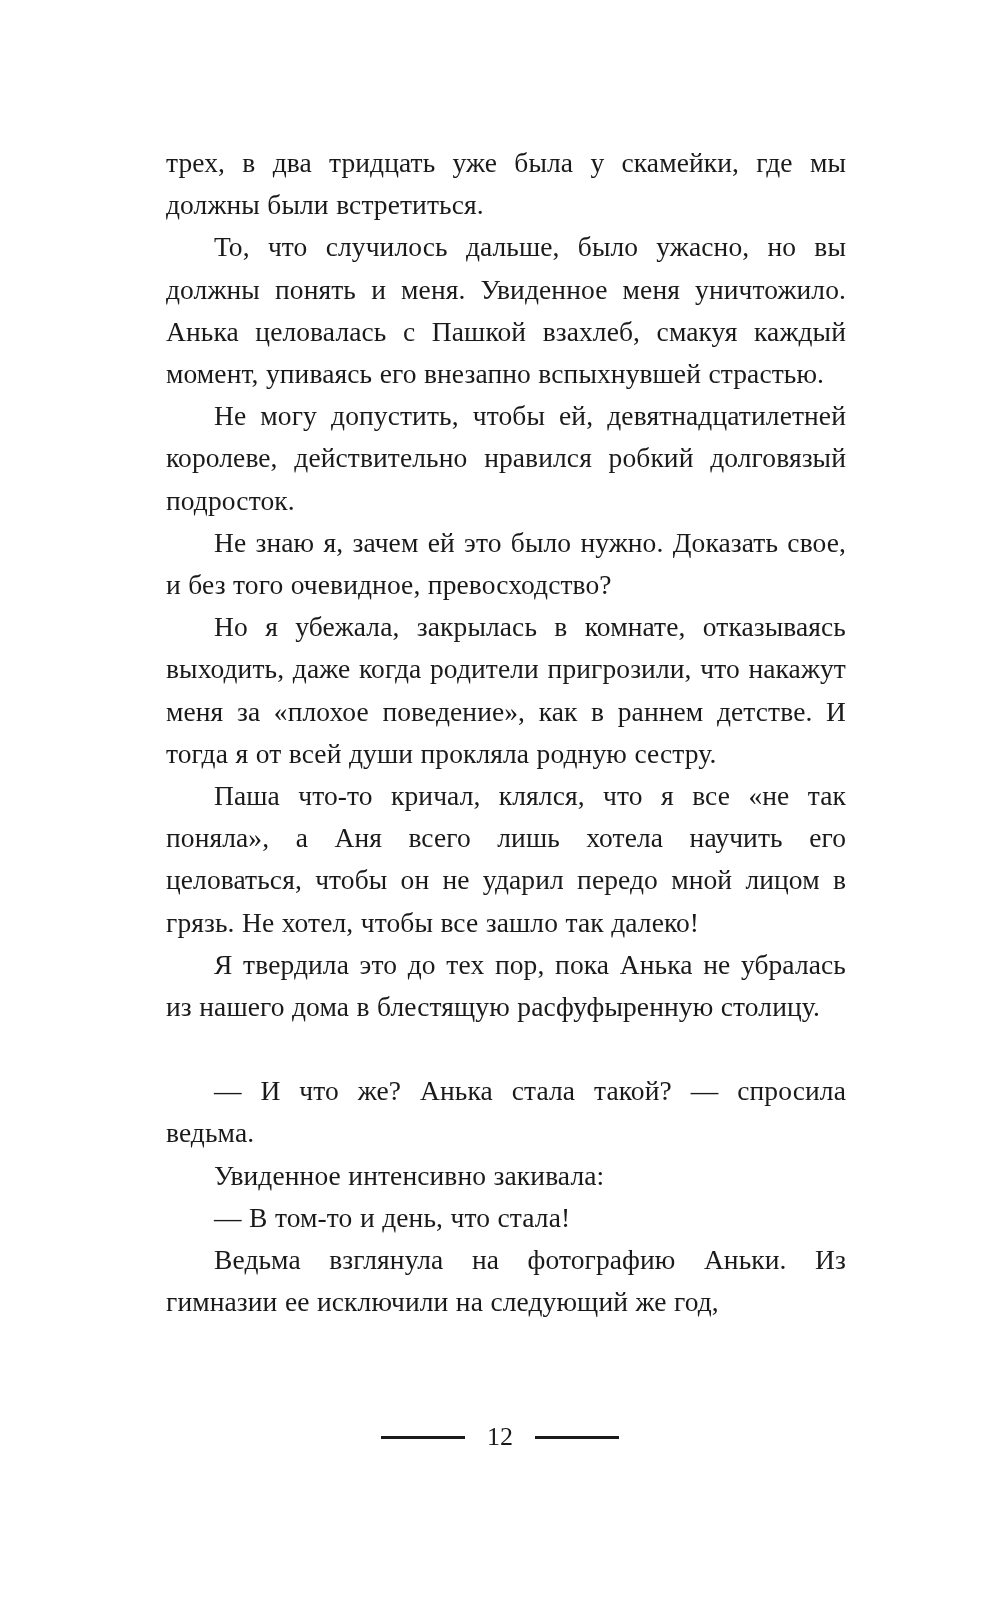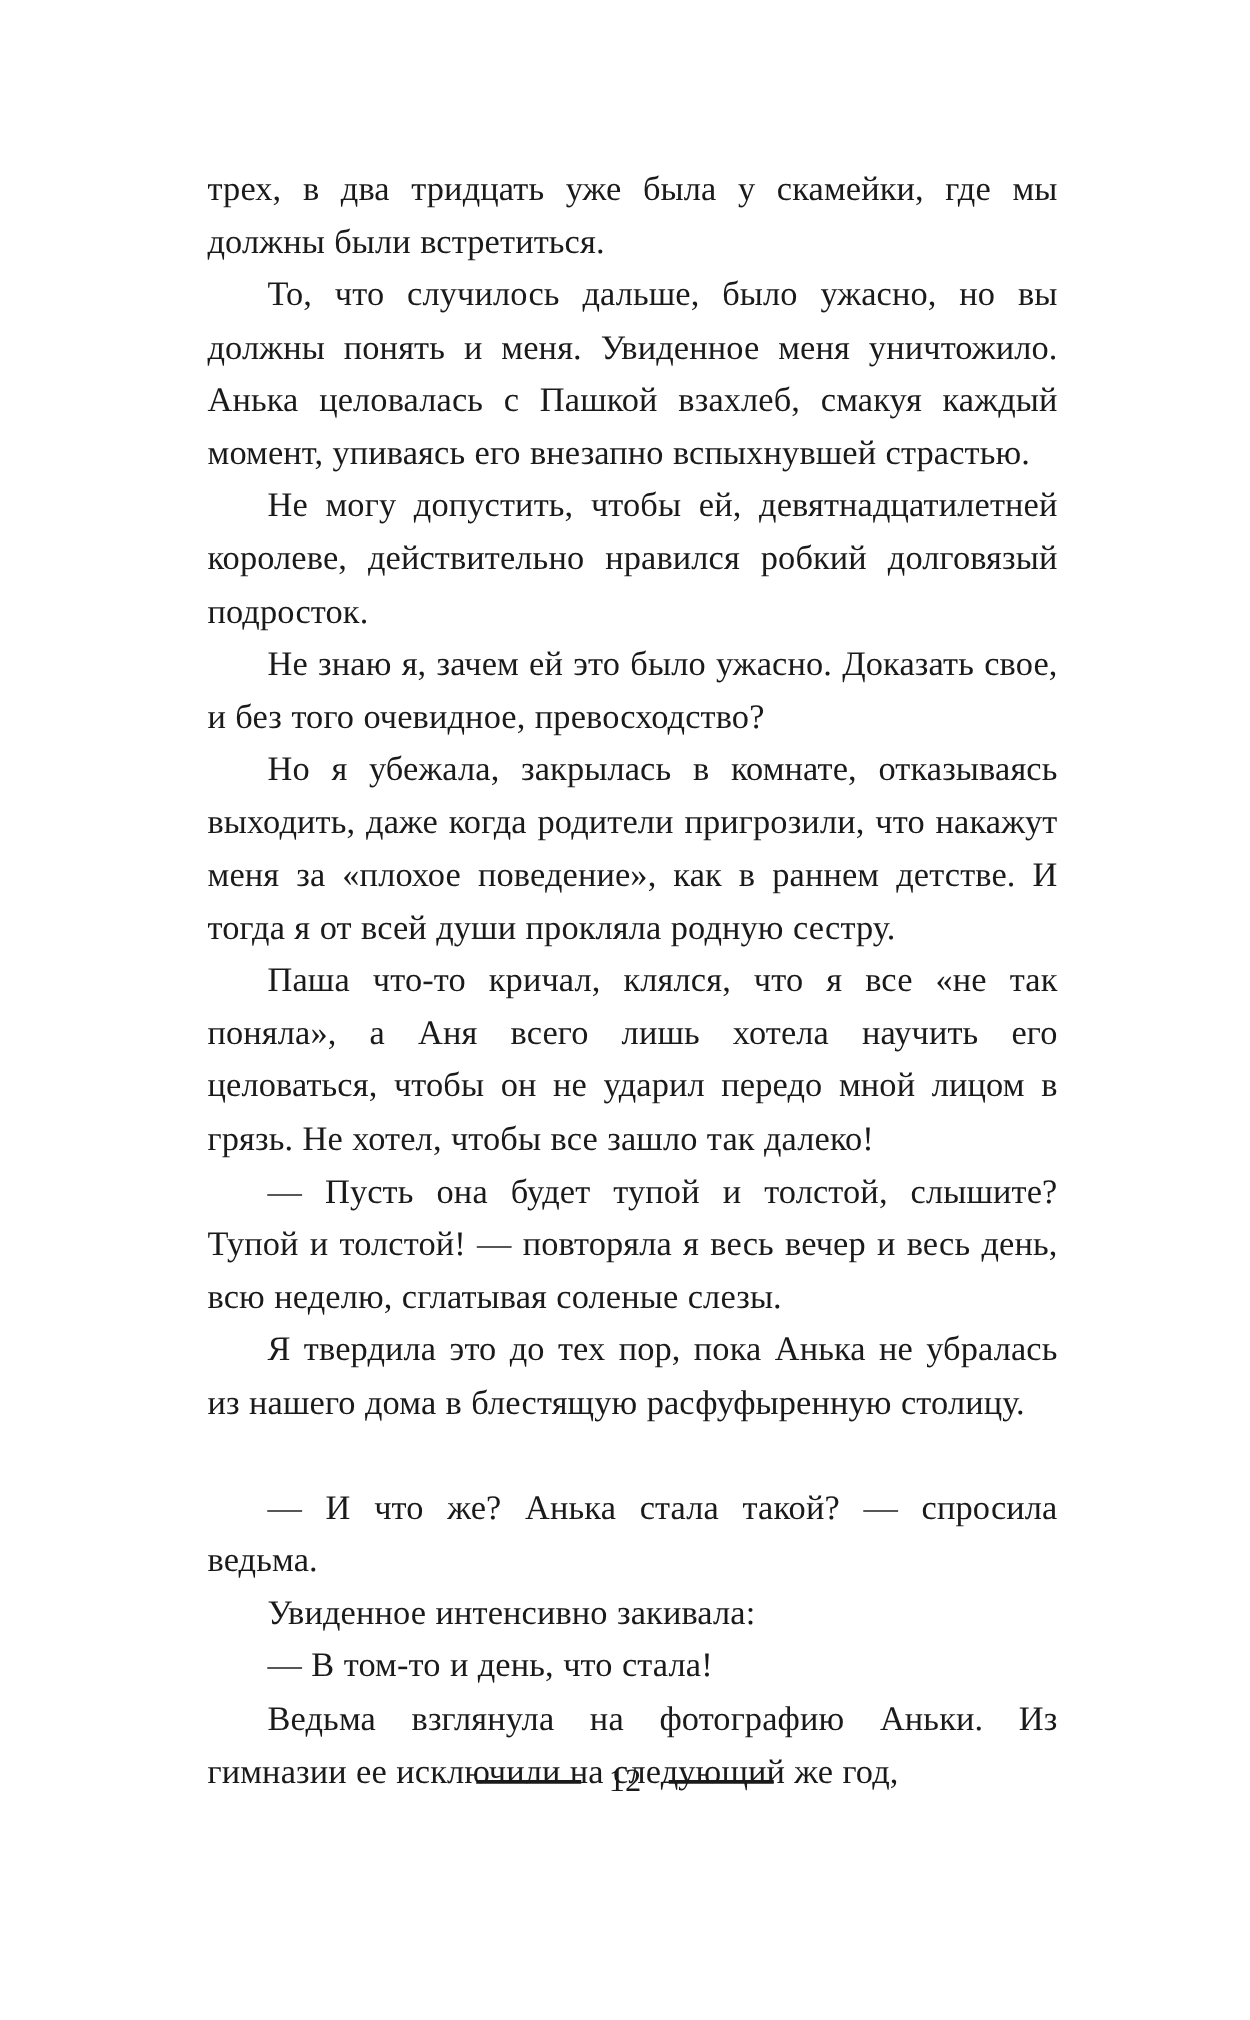--- a/index.html
+++ b/index.html
@@ -11,21 +11,21 @@
     height: 1616px;
     background: #ffffff;
     font-family: "Liberation Serif", "DejaVu Serif", serif;
     color: #1a1a1a;
     position: relative;
     overflow: hidden;
   }
   .page {
     position: absolute;
     left: 0;
-    top: 4px;
+    top: 16px;
     width: 1000px;
     height: 1151px;
     box-sizing: border-box;
   }
   .text-block {
     position: absolute;
     left: 166px;
     top: 126px;
     width: 680px;
   }
@@ -73,24 +73,23 @@
 </style>
 </head>
 <body>
 
 <div class="page">
 
   <div class="text-block">
     <p class="para">трех, в два тридцать уже была у скамейки, где мы должны были встретиться.</p>
     <p class="para indent">То, что случилось дальше, было ужасно, но вы должны понять и меня. Увиденное меня уничтожило. Анька целовалась с Пашкой взахлеб, смакуя каждый момент, упиваясь его внезапно вспыхнувшей страстью.</p>
     <p class="para indent">Не могу допустить, чтобы ей, девятнадцатилетней королеве, действительно нравился робкий долговязый подросток.</p>
-    <p class="para indent">Не знаю я, зачем ей это было ужасно. Доказать свое, и без того очевидное, превосходство?</p>
+    <p class="para indent">Не знаю я, зачем ей это было нужно. Доказать свое, и без того очевидное, превосходство?</p>
     <p class="para indent">Но я убежала, закрылась в комнате, отказываясь выходить, даже когда родители пригрозили, что накажут меня за «плохое поведение», как в раннем детстве. И тогда я от всей души прокляла родную сестру.</p>
     <p class="para indent">Паша что-то кричал, клялся, что я все «не так поняла», а Аня всего лишь хотела научить его целоваться, чтобы он не ударил передо мной лицом в грязь. Не хотел, чтобы все зашло так далеко!</p>
-    <p class="para indent">— Пусть она будет тупой и толстой, слышите? Тупой и толстой! — повторяла я весь вечер и весь день, всю неделю, сглатывая соленые слезы.</p>
     <p class="para indent">Я твердила это до тех пор, пока Анька не убралась из нашего дома в блестящую расфуфыренную столицу.</p>
     <p class="para indent gap-before">— И что же? Анька стала такой? — спросила ведьма.</p>
     <p class="para indent">Увиденное интенсивно закивала:</p>
     <p class="para indent">— В том-то и день, что стала!</p>
     <p class="para indent">Ведьма взглянула на фотографию Аньки. Из гимназии ее исключили на следующий же год,</p>
   </div>
 
   <div class="footer">
     <div class="folio-wrap">
       <span class="rule"></span>

